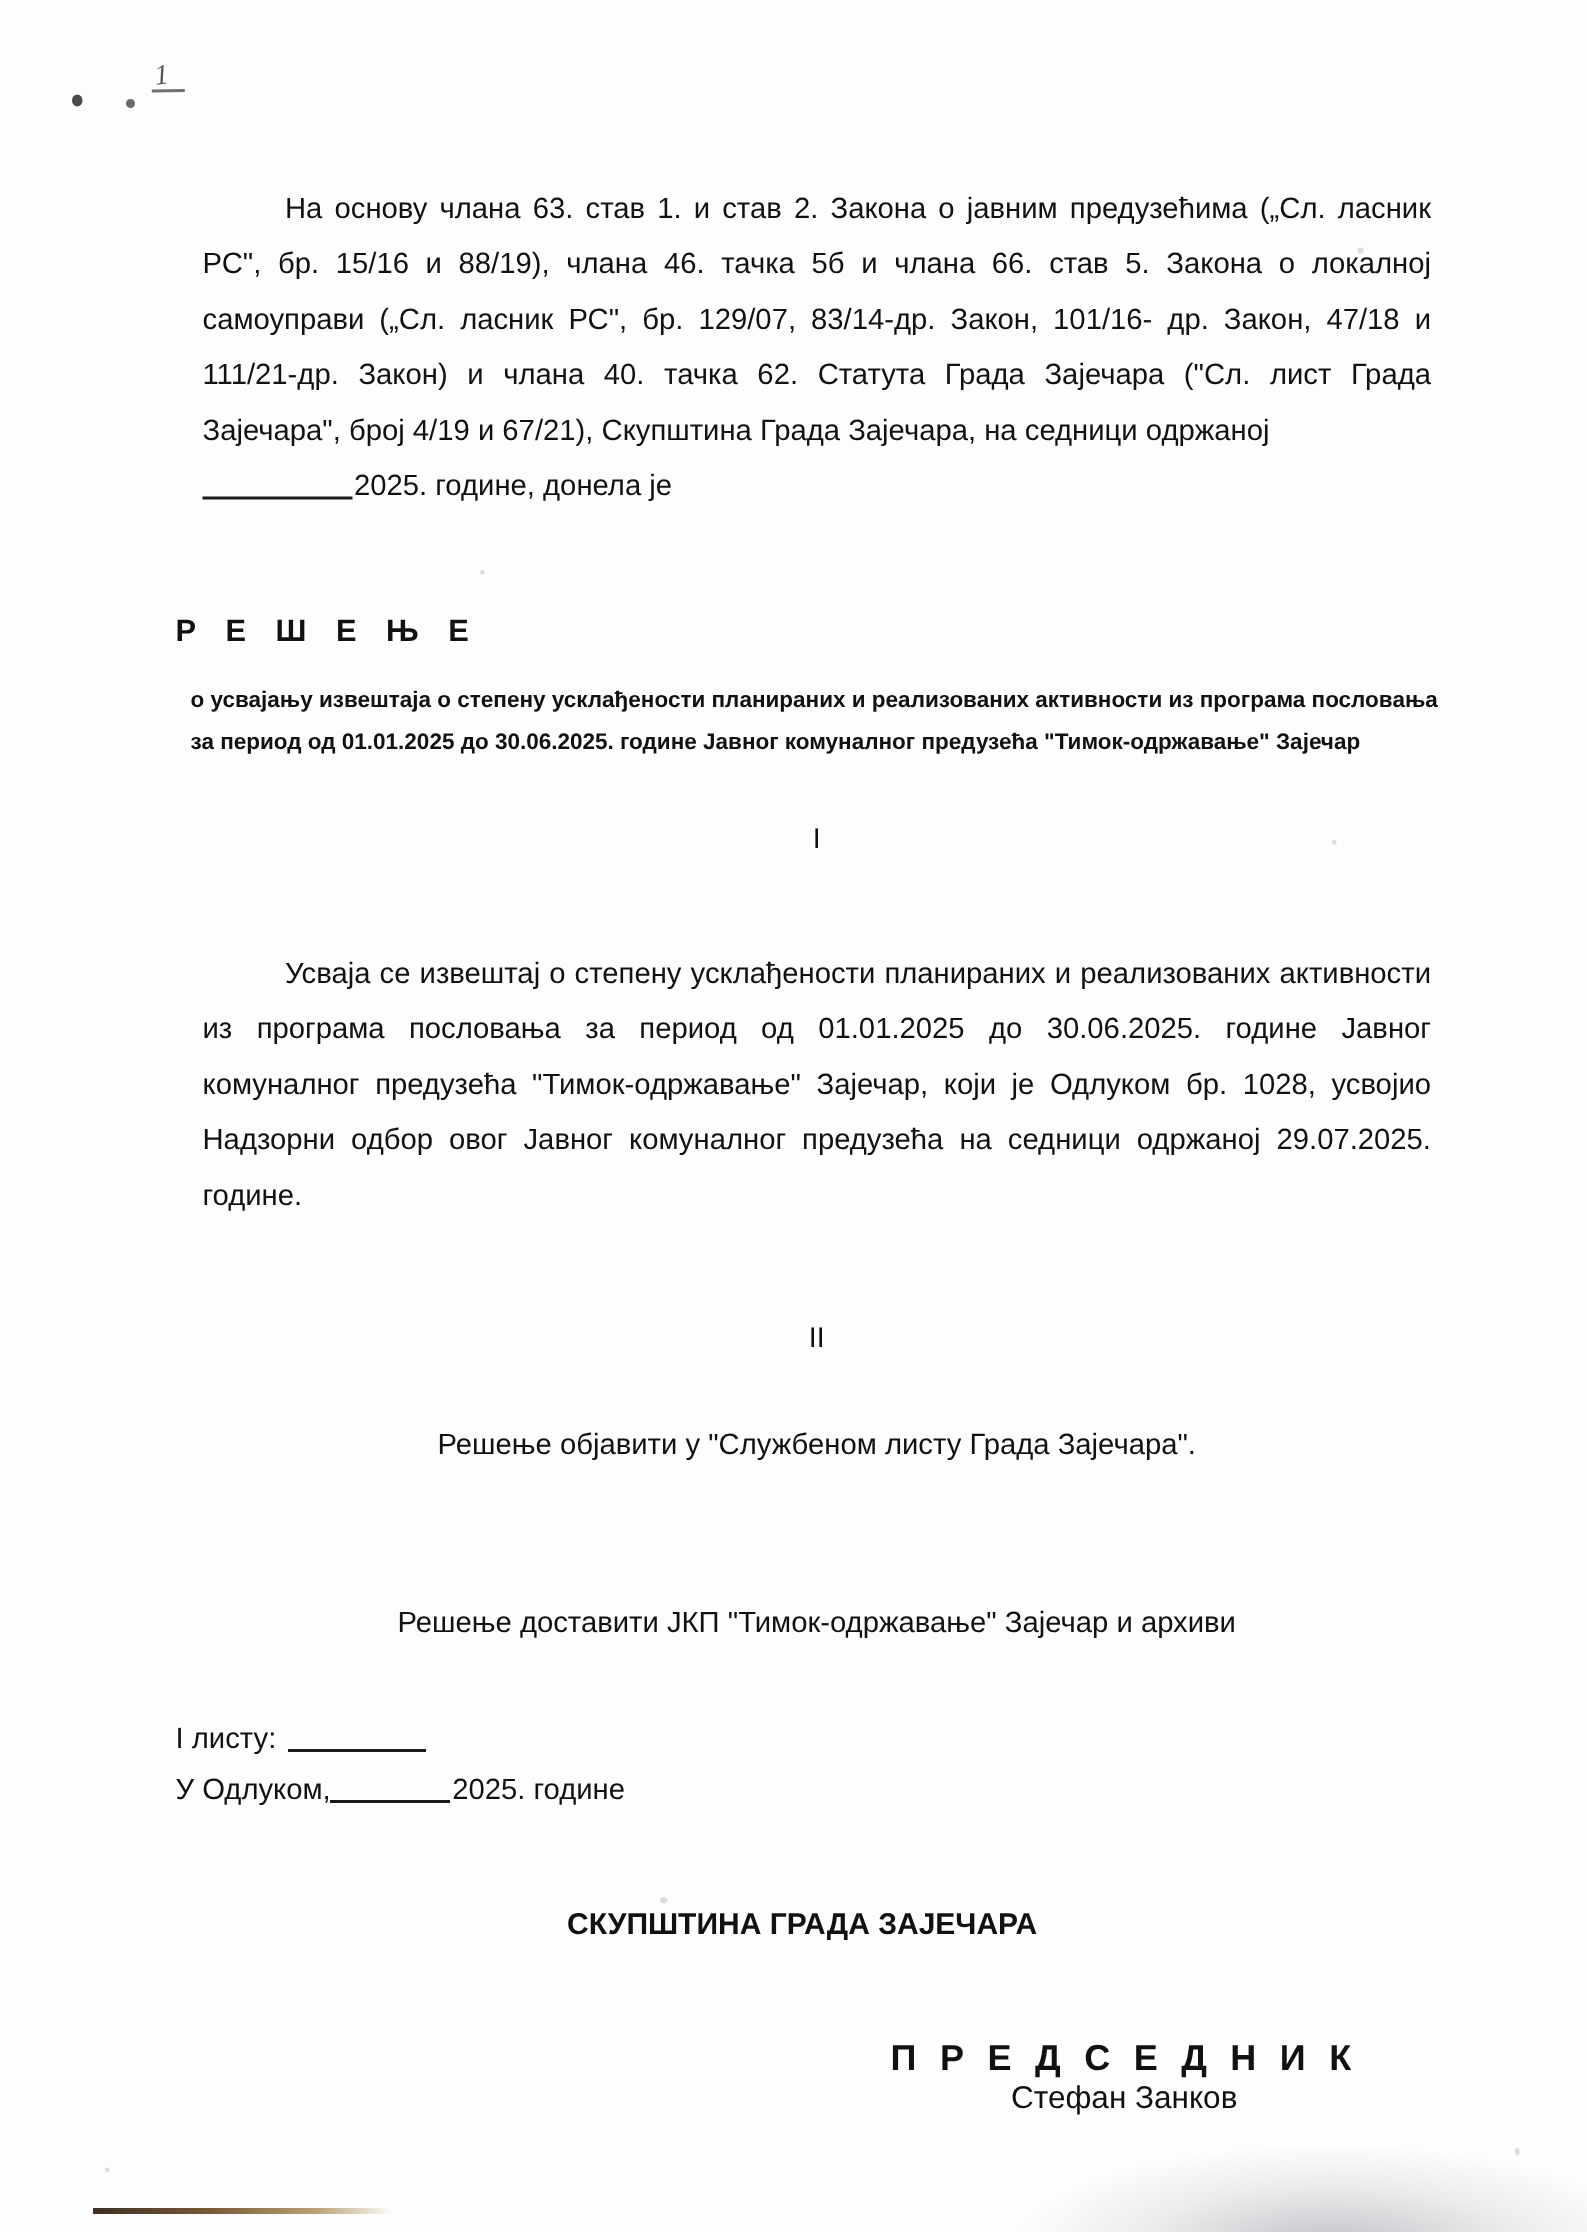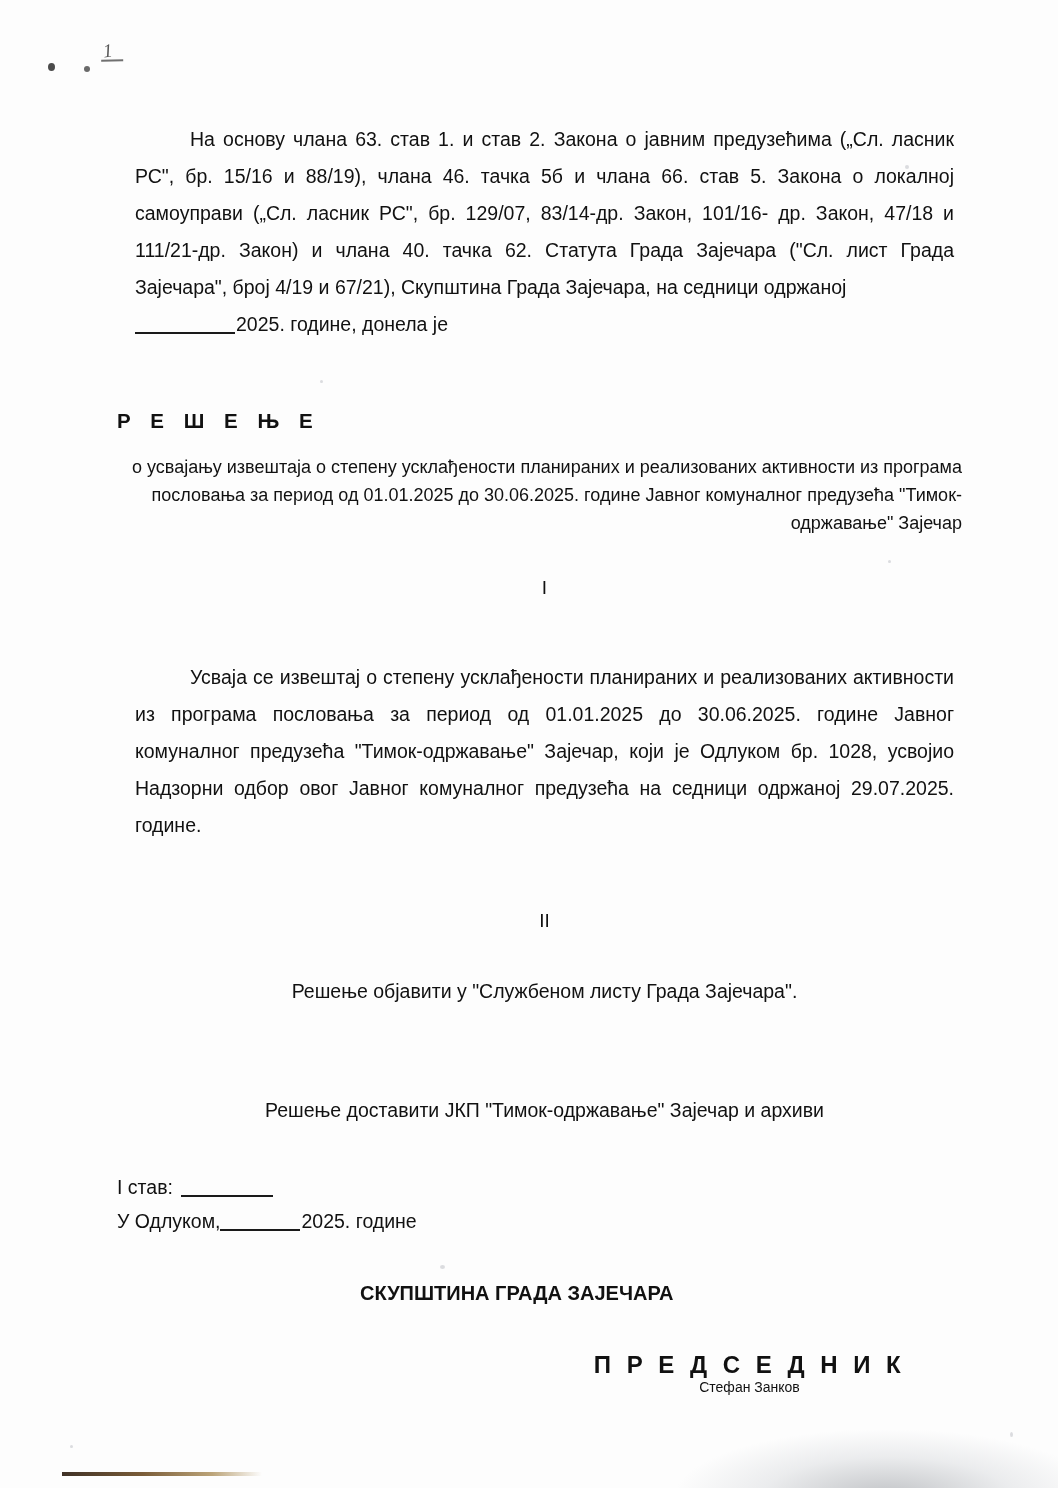--- a/index.html
+++ b/index.html
@@ -113,23 +113,23 @@
 
   .doc-title {
     text-align: left;
     font-size: 20.5px;
     font-weight: bold;
     letter-spacing: 7px;
     margin: 0;
   }
 
   .doc-subtitle {
-    text-align: right;
-    font-size: 18px;
-    font-weight: normal;
+    text-align: left;
+    font-size: 15px;
+    font-weight: bold;
     line-height: 28px;
     margin: 0;
     padding: 0 10px;
   }
 
   .section-num {
     text-align: center;
     font-size: 19px;
     font-weight: normal;
     margin: 0;
@@ -144,36 +144,36 @@
   .footer-line {
     font-size: 19.5px;
     line-height: 34px;
     margin: 0;
     white-space: nowrap;
   }
 
   .assembly-name {
     font-size: 20px;
     font-weight: bold;
-    margin: 0;
+    margin: 18px;
     padding-left: 243px;
   }
 
   .sign-block {
     text-align: center;
     padding-left: 410px;
   }
   .sign-title {
     font-size: 24px;
     font-weight: bold;
     letter-spacing: 4.5px;
     margin: 0;
   }
   .sign-name {
-    font-size: 14px;
+    font-size: 21px;
     font-weight: normal;
     margin: 0;
   }
 
   
   .gap-title      { height: 48px; }
   .gap-sub        { height: 20px; }
   .gap-secI       { height: 40px; }
   .gap-body       { height: 42px; }
   .gap-secII      { height: 48px; }
@@ -221,21 +221,21 @@
 
     <div class="gap-afterII"></div>
     <p class="center-line">Решење објавити у "Службеном листу Града Зајечара".</p>
 
     <div class="gap-secIII"></div>
 
     <div class="gap-afterIII"></div>
     <p class="center-line">Решење доставити ЈКП "Тимок-одржавање" Зајечар  и архиви</p>
 
     <div class="gap-footer"></div>
-    <p class="footer-line"><span>I став:</span><span class="blank-line num"></span></p>
+    <p class="footer-line"><span>I листу:</span><span class="blank-line num"></span></p>
 
     <p class="footer-line"><span>У Одлуком,</span><span class="blank-line short"></span><span>2025. године</span></p>
 
     <div class="gap-assembly"></div>
     <p class="assembly-name">СКУПШТИНА ГРАДА ЗАЈЕЧАРА</p>
 
     <div class="gap-sign"></div>
     <div class="sign-block">
       <p class="sign-title">П Р Е Д С Е Д Н И К</p>
       <p class="sign-name">Стефан Занков</p>

